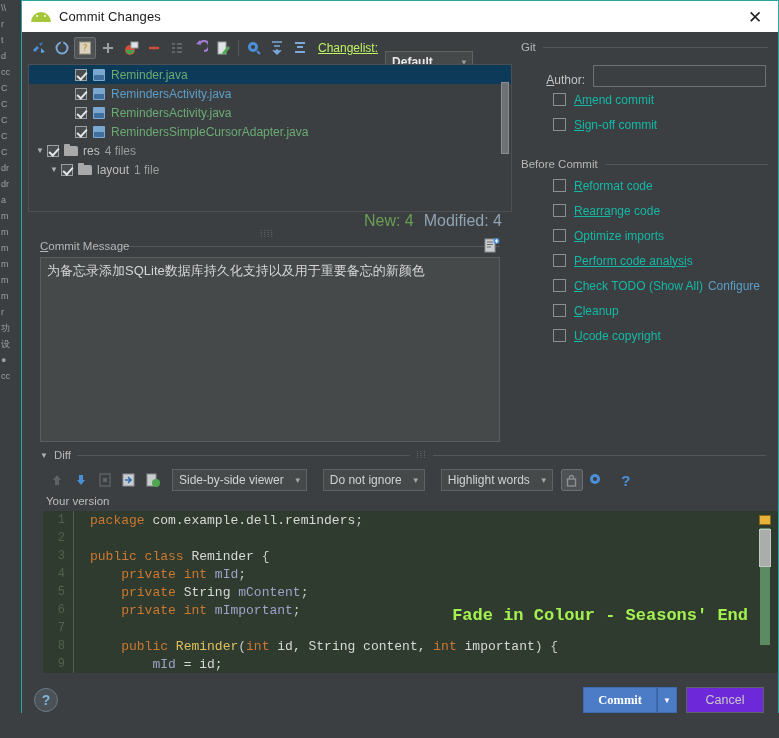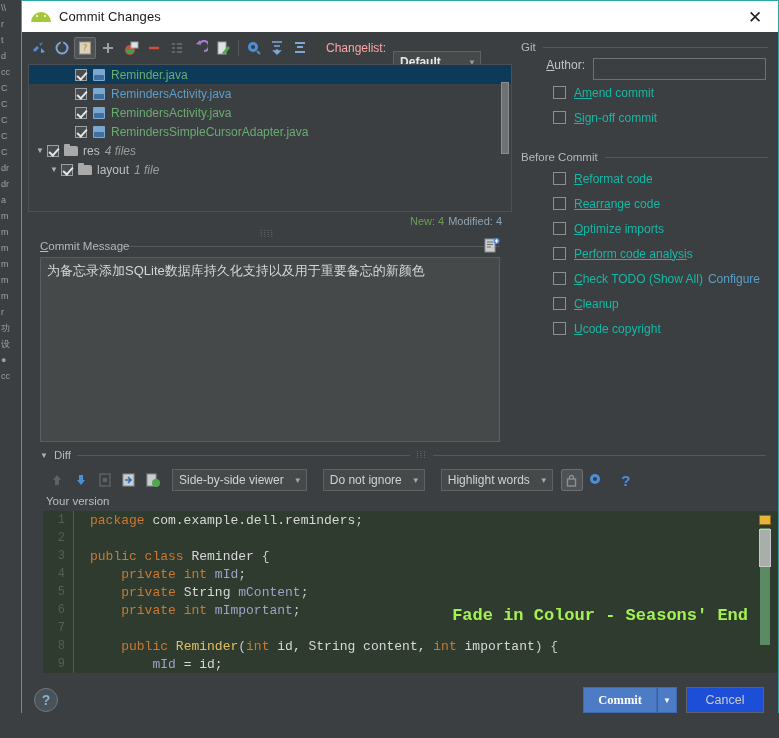--- a/index.html
+++ b/index.html
@@ -83,22 +83,23 @@
   .tb-btn {
     width: 22px; height: 22px; display: flex;
     align-items: center; justify-content: center;
     cursor: pointer; border-radius: 2px; position: relative;
   }
   .tb-btn.pressed { background: #4e5254; border: 1px solid #6b6f71; }
   .tb-sep {
     width: 1px; height: 16px; background: #555859; margin: 0 3px;
   }
   .changelist-label {
-    font-size: 12px; color: #fca5a5; margin-left: 14px; margin-right: 6px;
+    font-size: 12px; color: #bef264; margin-left: 6px; margin-right: 6px;
     white-space: nowrap;
+    text-decoration: underline;
   }
   .changelist-combo {
     height: 22px; width: 88px; background: #45494a;
     border: 1px solid #5e6263; display: flex; align-items: center;
     cursor: pointer;
     margin-top: 28px;
   }
   .changelist-combo .val {
     flex: 1 1 auto; font-size: 12px; color: #e8e8e8;
     font-weight: bold; padding-left: 6px; white-space: nowrap;
@@ -159,37 +160,37 @@
     background: #a9a9a9; border-radius: 1px 2px 1px 1px;
   }
   .ficon.folder .tab {
     position: absolute; left: 0px; top: 0px; width: 6px; height: 3px;
     background: #a9a9a9; border-radius: 1px 1px 0 0;
   }
   .tname { font-size: 12px; }
   .tname.green { color: #6aab73; }
   .tname.blue  { color: #5b9ec9; }
   .tname.plain { color: #bfbfbf; }
-  .tcount { font-size: 12px; color: #9b9b9b; margin-left: 5px; font-style: italic; }
+  .tcount { font-size: 12px; color: #9b9b9b; margin-left: 5px; }
 
   #tree-scrollbar {
     position: absolute; right: 1px; top: 17px;
     width: 10px; height: 128px; background: transparent;
   }
   #tree-scrollbar .thumb {
     position: absolute; left: 1px; top: 0px; width: 8px; height: 72px;
     background: #6e7274; border: 1px solid #8a8e90;
   }
 
   
   #counts-row {
     height: 18px; display: flex; align-items: center;
     justify-content: flex-end; padding-right: 10px;
     margin-left: 6px;
-    font-size: 11px; gap: 4px;
+    font-size: 16px; gap: 10px;
   }
   #counts-row .new { color: #6a9e55; }
   #counts-row .mod { color: #8fa3b3; }
 
   
   .splitter-dots {
     height: 7px; display: flex; align-items: center; justify-content: center;
     color: #6c7072; font-size: 9px; letter-spacing: 1px;
     user-select: none;
   }
@@ -307,31 +308,31 @@
     display: flex; align-items: center; justify-content: center;
     padding: 0 14px;
   }
   #commit-split .drop {
     background: #4d7cc7; border: 1px solid #3f6bb0; border-left: 1px solid #3a5f9e;
     width: 20px; display: flex; align-items: center; justify-content: center;
     color: #ffffff; font-size: 8px;
   }
   #cancel-btn {
     height: 26px; min-width: 78px; margin-left: 9px;
-    background: #1d4ed8; border: 1px solid #5e6264;
+    background: #6d28d9; border: 1px solid #5e6264;
     color: #c9c9c9; font-size: 12.5px;
     display: flex; align-items: center; justify-content: center;
     cursor: pointer;
   }
 
   
   .grp-head { display: flex; align-items: center; gap: 7px; height: 18px; margin-top: 6px;}
   .grp-head .t { font-size: 11.5px; color: #b7b7b7; white-space: nowrap; }
   .grp-head .rule { flex: 1 1 auto; height: 1px; background: #55585a; margin-right: 10px; }
-  .author-row { display: flex; align-items: flex-start; margin-top: 2px; }
+  .author-row { display: flex; align-items: flex-end; margin-top: 9px; }
   .author-row .lbl {
     font-size: 12px; color: #c4c4c4; width: 72px; text-align: right;
     padding-right: 8px;
   }
   .author-row .lbl u { text-decoration: underline; }
   .author-row input {
     flex: 1 1 auto; height: 22px; background: #3c3f41;
     border: 1px solid #6d7173; color: #d6d6d6;
     font-size: 12px; padding: 0 5px; margin-right: 12px;
     font-family: "Liberation Sans", sans-serif;

